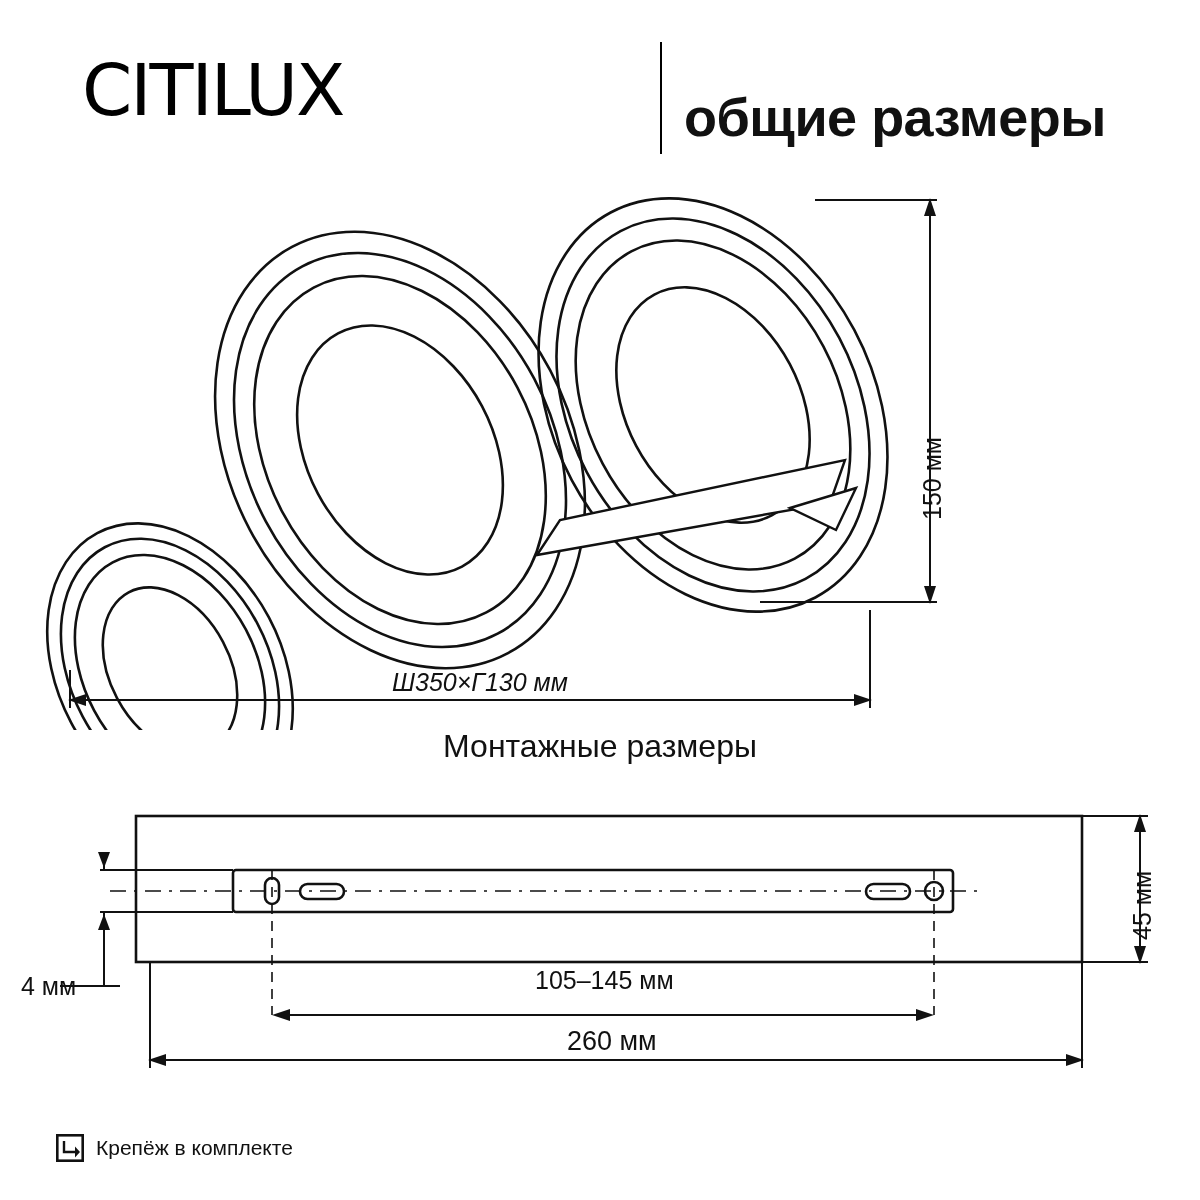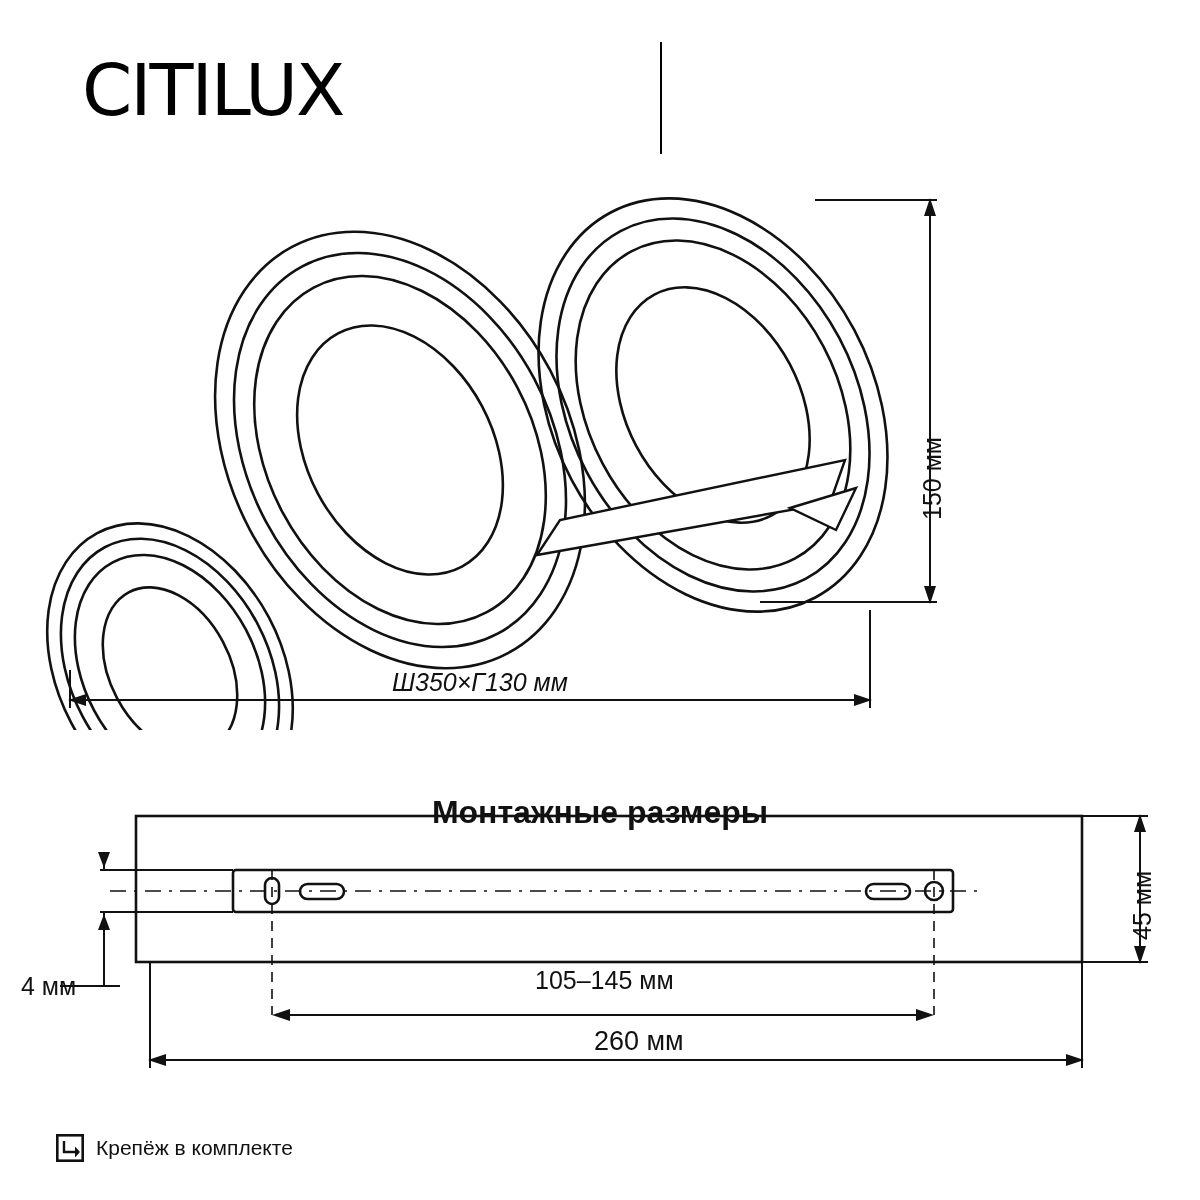--- a/index.html
+++ b/index.html
@@ -105,20 +105,21 @@
   }
 </style>
 </head>
 <body>
 
 <div class="sheet">
 
   <div class="header">
     <div class="brand">CITILUX</div>
     <div class="hdr-divider"></div>
+    <div class="hdr-title">общие размеры</div>
   </div>
 
   <div class="drawing" style="left:0px; top:170px; width:1200px; height:560px;">
     <svg width="1200" height="560" viewBox="0 0 1200 560">
       <g fill="none" stroke="#111" stroke-width="2.6">
 
         <g transform="translate(170,500) rotate(-28)">
           <ellipse cx="0" cy="0" rx="112" ry="155"></ellipse>
           <ellipse cx="0" cy="0" rx="99" ry="139"></ellipse>
           <ellipse cx="0" cy="0" rx="86" ry="122"></ellipse>
@@ -158,21 +159,21 @@
         <line x1="78" y1="530" x2="862" y2="530"></line>
         <polygon points="68,530 86,524 86,536" fill="#111" stroke="none"></polygon>
         <polygon points="872,530 854,524 854,536" fill="#111" stroke="none"></polygon>
       </g>
     </svg>
 
     <div class="lbl lbl-v" style="left:918px; top:350px;">150 мм</div>
     <div class="lbl" style="left:392px; top:498px;font-style:italic;">Ш350×Г130 мм</div>
   </div>
 
-  <div class="section-title" style="top:794px;font-weight:bold;">Монтажные размеры</div>
+  <div class="section-title" style="top:728px;">Монтажные размеры</div>
 
   <div class="drawing" style="left:0px; top:800px; width:1200px; height:320px;">
     <svg width="1200" height="320" viewBox="0 0 1200 320">
       <g fill="none" stroke="#111" stroke-width="2.6">
 
         <rect x="136" y="16" width="946" height="146"></rect>
 
         <rect x="233" y="70" width="720" height="42" rx="3"></rect>
 
         <line x1="110" y1="91" x2="980" y2="91" stroke-width="1.6" stroke-dasharray="16 8 3 8"></line>
@@ -216,21 +217,21 @@
         <line x1="1082" y1="162" x2="1082" y2="268"></line>
         <line x1="158" y1="260" x2="1074" y2="260"></line>
         <polygon points="148,260 166,254 166,266" fill="#111" stroke="none"></polygon>
         <polygon points="1084,260 1066,254 1066,266" fill="#111" stroke="none"></polygon>
       </g>
     </svg>
 
     <div class="lbl lbl-v" style="left:1128px; top:140px;">45 мм</div>
     <div class="lbl" style="left:21px; top:172px;">4 мм</div>
     <div class="lbl" style="left:535px; top:166px;">105–145 мм</div>
-    <div class="lbl" style="left:594px; top:226px; font-size:27px;">260 мм</div>
+    <div class="lbl" style="left:567px; top:226px; font-size:27px;">260 мм</div>
   </div>
 
   <div class="footer">
     <span>
       <svg width="28" height="28" viewBox="0 0 28 28">
         <rect x="1.3" y="1.3" width="25.4" height="25.4" fill="none" stroke="#111" stroke-width="2.6"></rect>
         <path d="M8 7 L8 18 L19 18" fill="none" stroke="#111" stroke-width="2.4"></path>
         <polygon points="19,12.5 24,18 19,23.5" fill="#111"></polygon>
       </svg>
     </span>

